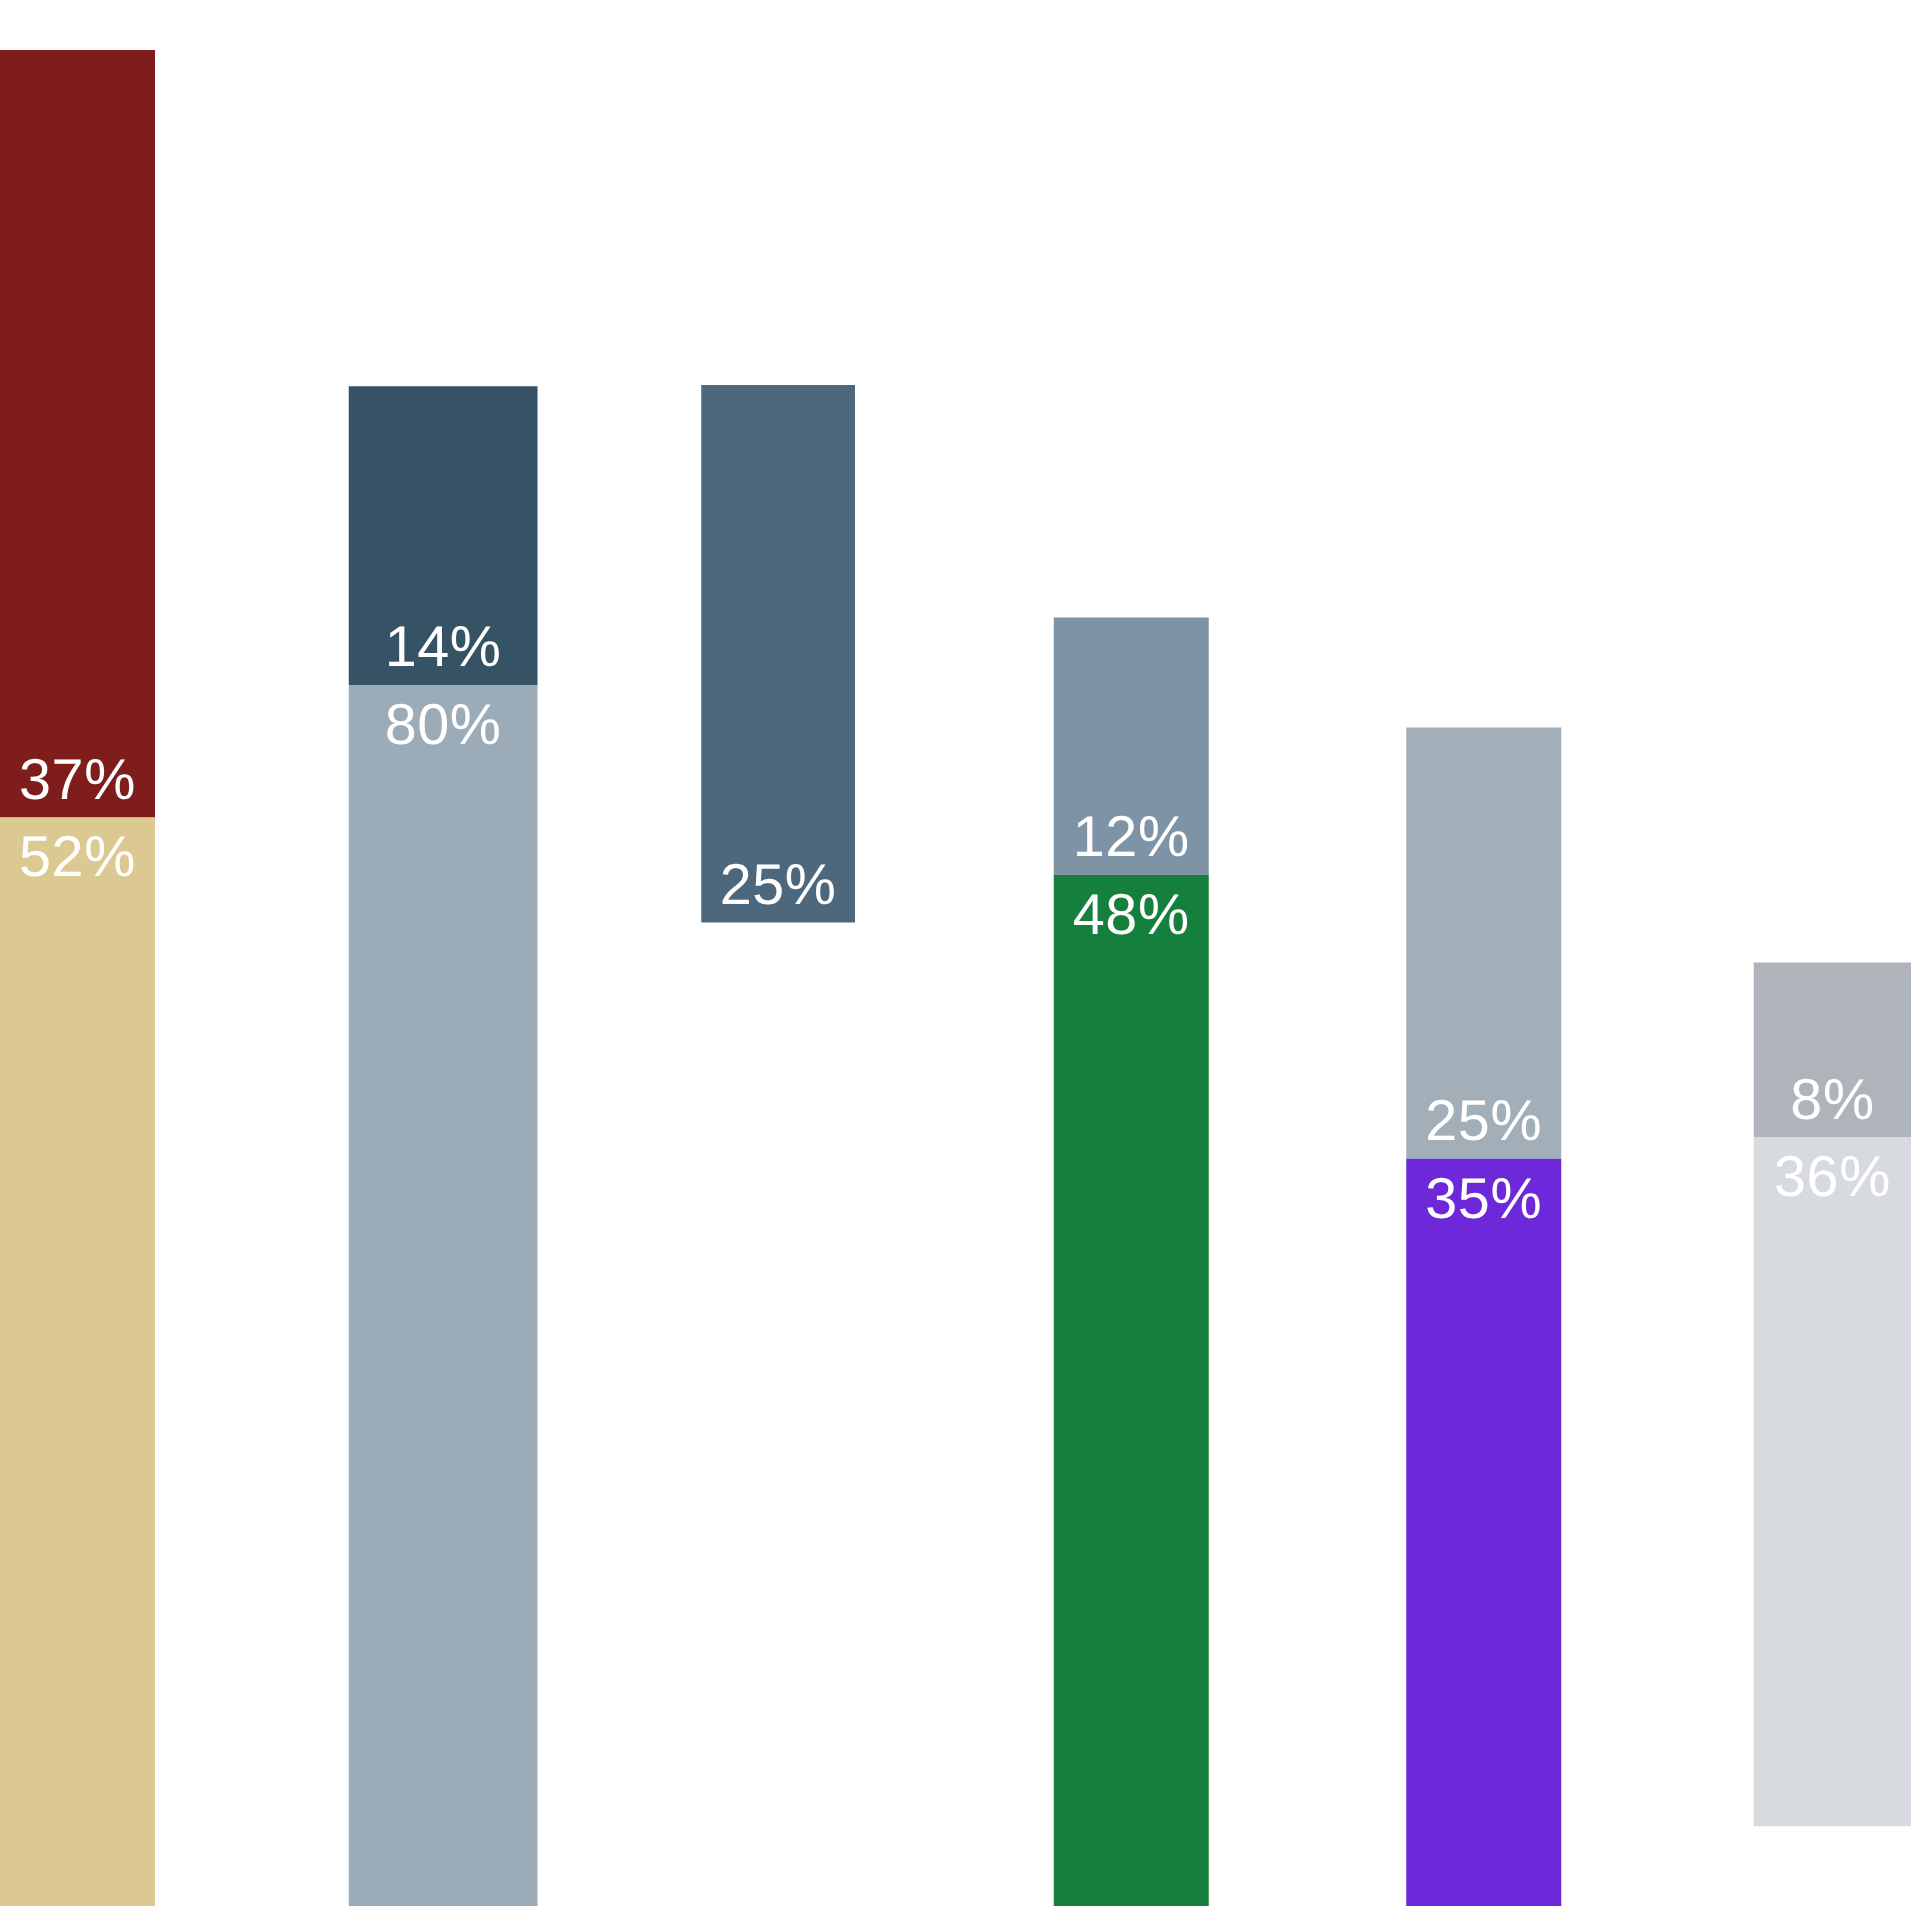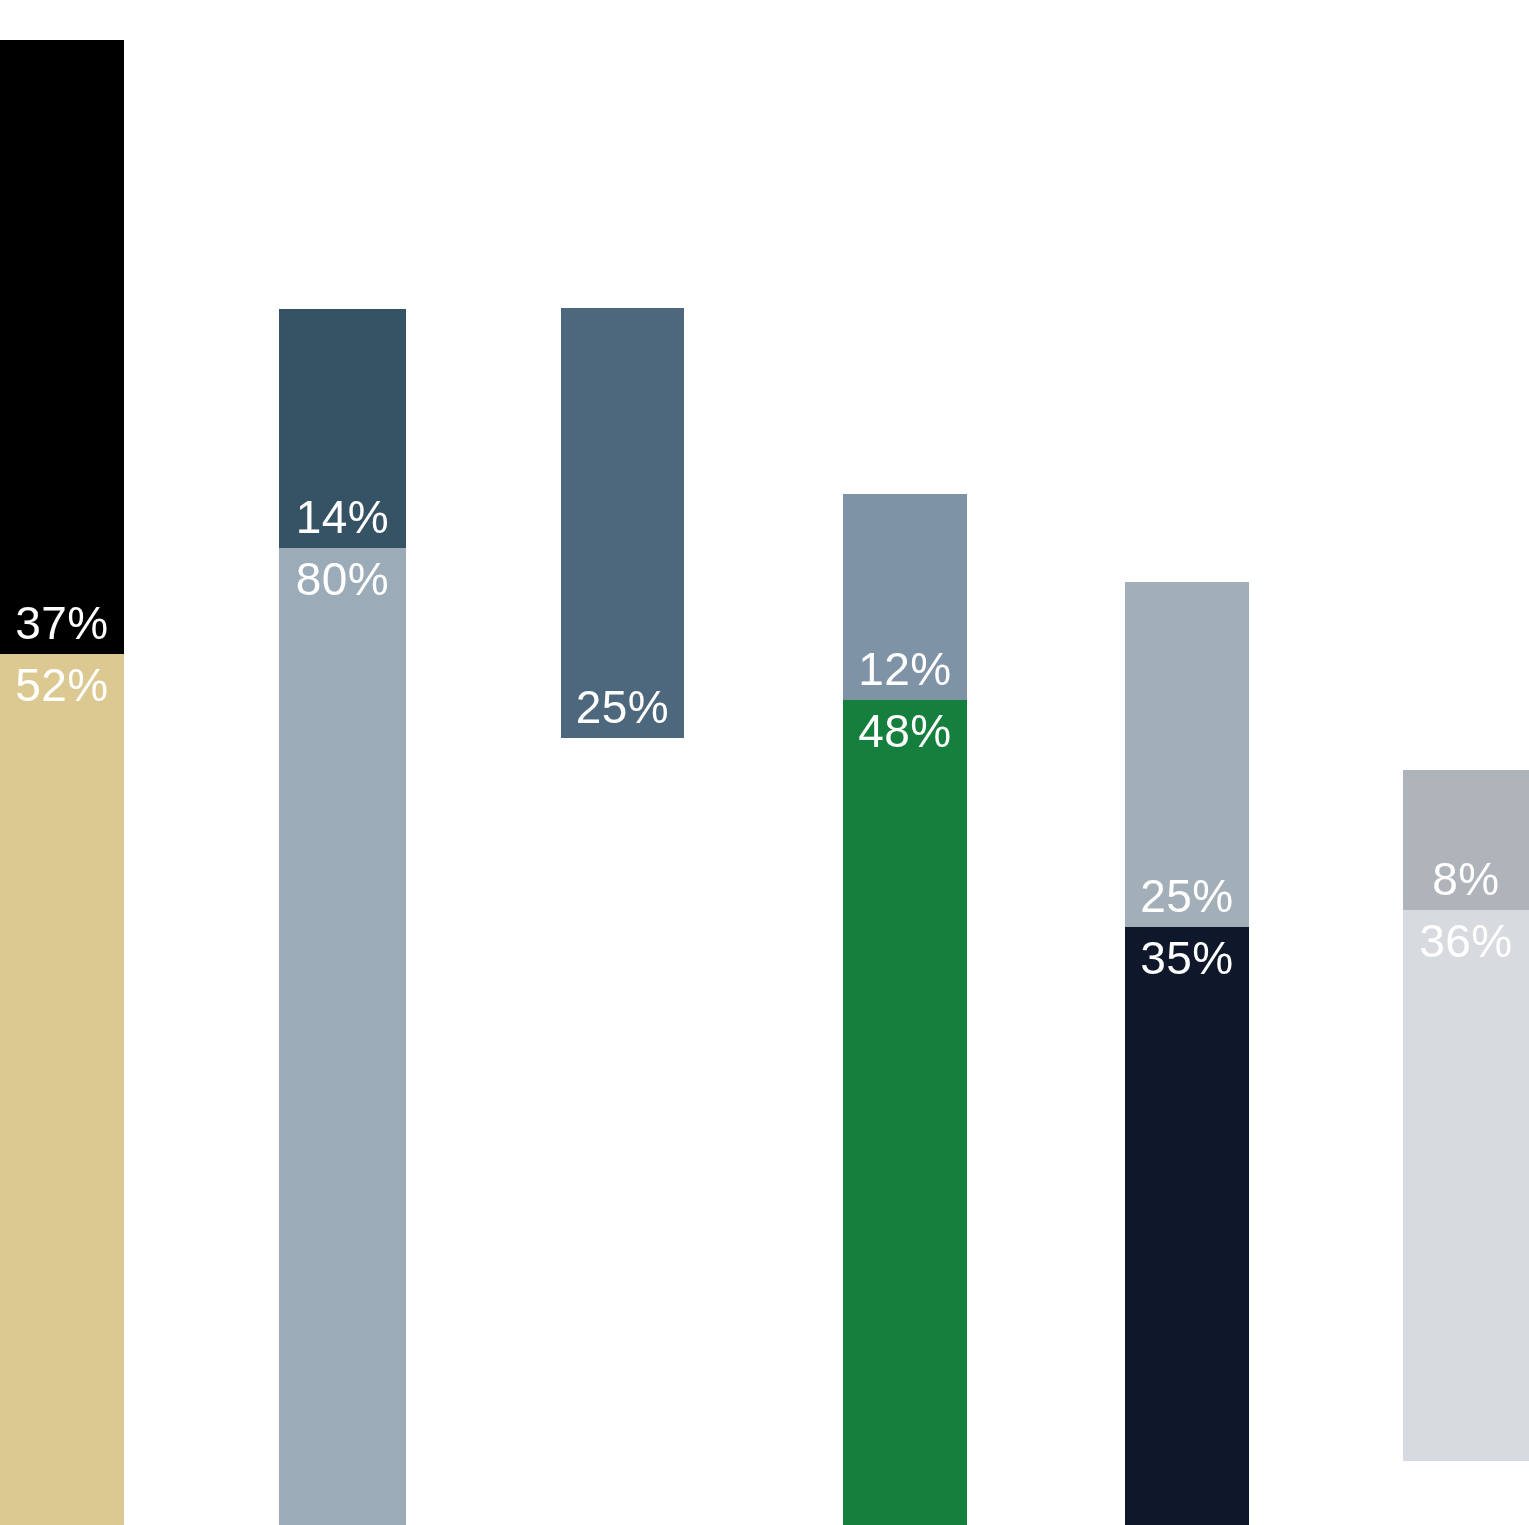--- a/index.html
+++ b/index.html
@@ -49,29 +49,29 @@
     top: 8px;
     bottom: auto;
   }
 </style>
 </head>
 <body>
 
 <div id="chart-root">
 
   <div class="bar" style="left:0px; width:124px; height:1525px;">
-    <div class="seg seg-top" style="height:631px; background:#000000;margin-top:40px;">
+    <div class="seg seg-top" style="height:631px; background:#7f1d1d;margin-top:40px;">
       <span class="seg-label">37%</span>
     </div>
     <div class="seg seg-bottom" style="height:894px; background:#DCC992;">
       <span class="seg-label">52%</span>
     </div>
   </div>
 
-  <div class="bar" style="left:279px; width:127px; height:1216px;">
+  <div class="bar" style="left:279px; width:151px; height:1216px;">
     <div class="seg seg-top" style="height:239px; background:#365265;">
       <span class="seg-label">14%</span>
     </div>
     <div class="seg seg-bottom" style="height:977px; background:#9BABB8;">
       <span class="seg-label">80%</span>
     </div>
   </div>
 
   <div class="bar" style="left:561px; width:123px; height:1217px;">
     <div class="seg seg-top" style="height:430px; background:#4D677C;">
@@ -85,21 +85,21 @@
     </div>
     <div class="seg seg-bottom" style="height:825px; background:#15803d;">
       <span class="seg-label">48%</span>
     </div>
   </div>
 
   <div class="bar" style="left:1125px; width:124px; height:943px;">
     <div class="seg seg-top" style="height:345px; background:#A2AFB8;">
       <span class="seg-label">25%</span>
     </div>
-    <div class="seg seg-bottom" style="height:598px; background:#0f172a;">
+    <div class="seg seg-bottom" style="height:598px; background:#6d28d9;">
       <span class="seg-label">35%</span>
     </div>
   </div>
 
   <div class="bar" style="left:1403px; width:126px; height:755px;">
     <div class="seg seg-top" style="height:140px; background:#AFB4BA;">
       <span class="seg-label">8%</span>
     </div>
     <div class="seg seg-bottom" style="height:551px; background:#D7DADF;">
       <span class="seg-label">36%</span>

